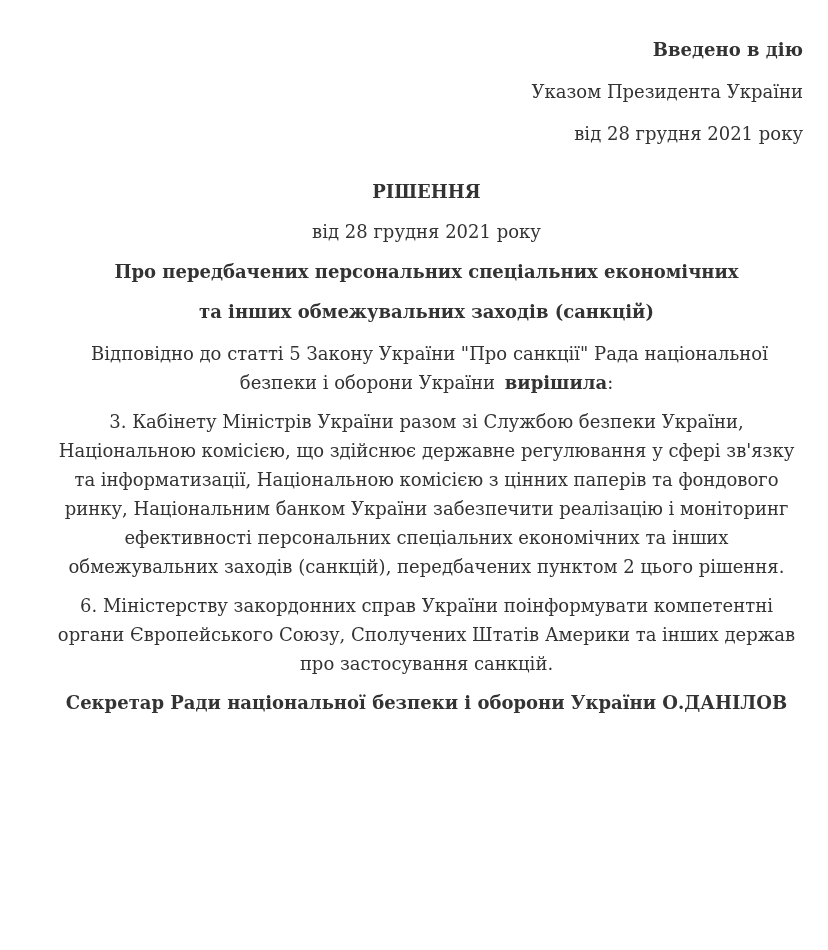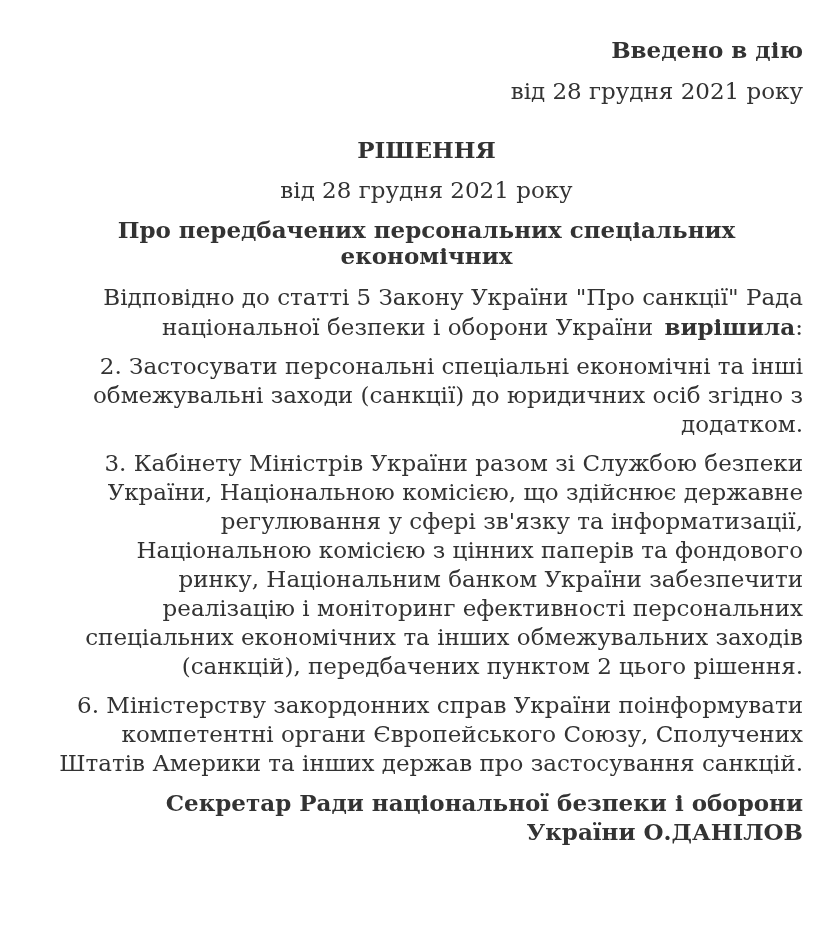--- a/index.html
+++ b/index.html
@@ -8,21 +8,21 @@
     background: #ffffff;
   }
   .page {
     position: relative;
     width: 828px;
     height: 950px;
     box-sizing: border-box;
     padding: 36px 25px 20px 50px;
     background: #ffffff;
     font-family: "DejaVu Serif", "Liberation Serif", serif;
-    font-size: 23px;
+    font-size: 18px;
     color: #333333;
     overflow: hidden;
   }
   
   .enactment { text-align: right; }
   .enactment p {
     margin: 0 0 15px 0;
     line-height: 27px;
   }
   
@@ -31,49 +31,50 @@
     margin-top: 32px;
   }
   .heading p {
     margin: 0 0 14px 0;
     line-height: 26px;
   }
   
   .doc-body p {
     margin: 10px 0;
     line-height: 29px;
-    text-align: right;
+    text-align: center;
   }
   .doc-body .preamble { text-indent: 6px; }
   .b { font-weight: bold; }
   .decided { font-weight: bold; margin-left: 4px; }
   .signature {
     font-weight: bold;
     margin-top: 14px;
   }
 </style>
 </head>
 <body>
 
 <div class="page">
 
   <div class="enactment">
     <p class="b">Введено в дію</p>
+    <p>Указом Президента України</p>
     <p>від 28 грудня 2021 року</p>
   </div>
 
   <div class="heading">
     <p class="b">РІШЕННЯ</p>
     <p>від 28 грудня 2021 року</p>
     <p class="b">Про передбачених персональних спеціальних економічних</p>
+    <p class="b">та інших обмежувальних заходів (санкцій)</p>
   </div>
 
   <div class="doc-body">
     <p class="preamble"><span>Відповідно до статті 5 Закону України "Про санкції" Рада національної безпеки і оборони України </span><span class="decided">вирішила</span><span>:</span></p>
 
-    <p>2. Застосувати персональні спеціальні економічні та інші обмежувальні заходи (санкції) до юридичних осіб згідно з додатком.</p>
     <p>3. Кабінету Міністрів України разом зі Службою безпеки України, Національною комісією, що здійснює державне регулювання у сфері зв'язку та інформатизації, Національною комісією з цінних паперів та фондового ринку, Національним банком України забезпечити реалізацію і моніторинг ефективності персональних спеціальних економічних та інших обмежувальних заходів (санкцій), передбачених пунктом 2 цього рішення.</p>
     <p>6. Міністерству закордонних справ України поінформувати компетентні органи Європейського Союзу, Сполучених Штатів Америки та інших держав про застосування санкцій.</p>
 
     <p class="signature">Секретар Ради національної безпеки і оборони України О.ДАНІЛОВ</p>
   </div>
 
 </div>
 
 </body></html>

